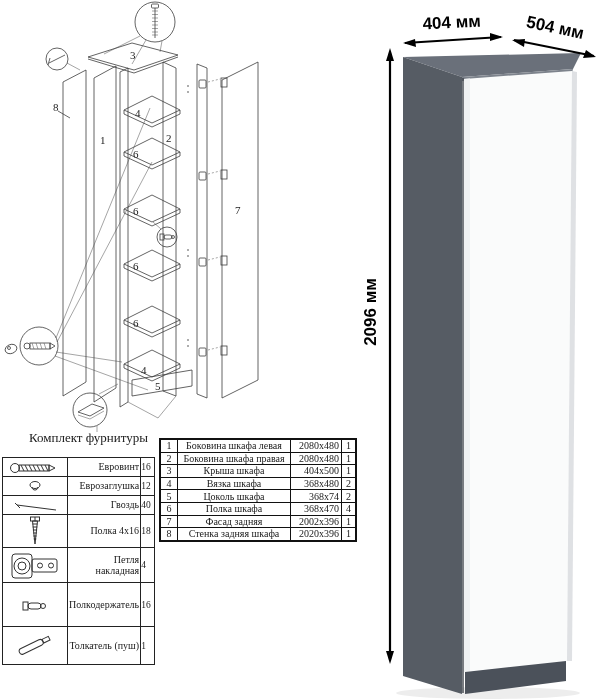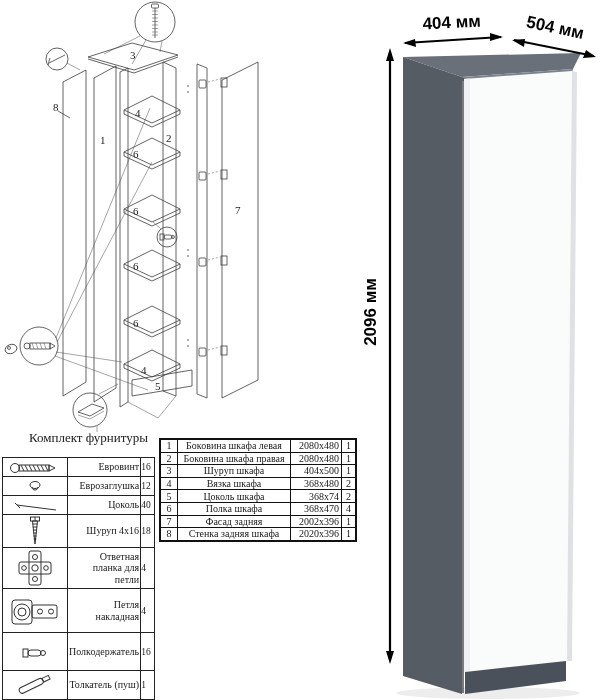--- a/index.html
+++ b/index.html
@@ -194,45 +194,32 @@
               <path class="hw" d="M6,7 C6,11 12,11 12,7"></path>
             </svg></td>
       <td class="nm">Еврозаглушка</td>
       <td class="q">12</td>
     </tr>
     <tr>
       <td class="ic"><svg width="48" height="13" viewBox="0 0 48 13">
               <line class="hw" x1="4" y1="3" x2="9" y2="8"></line>
               <line class="hw" x1="6" y1="5" x2="45" y2="10"></line>
             </svg></td>
-      <td class="nm">Цоколь</td>
+      <td class="nm">Гвоздь</td>
       <td class="q">40</td>
     </tr>
     <tr>
       <td class="ic"><svg width="14" height="32" viewBox="0 0 14 32">
               <rect class="hw" x="2.5" y="2" width="9" height="4"></rect>
               <line class="hw" x1="7" y1="2" x2="7" y2="6"></line>
               <path class="hw" d="M4.5,6 L9.5,6 L7,29 Z"></path>
               <path class="hw" stroke-width="0.7" d="M4.5,9 h5 M4.7,12 h4.6 M4.9,15 h4.2 M5.1,18 h3.8 M5.4,21 h3.2 M5.7,24 h2.6"></path>
             </svg></td>
-      <td class="nm">Шуруп 4x16</td>
+      <td class="nm">Полка 4x16</td>
       <td class="q">18</td>
-    </tr>
-    <tr>
-      <td class="ic"><svg width="46" height="40" viewBox="0 0 46 40">
-              <rect class="hw" x="17" y="3" width="12" height="34" rx="2"></rect>
-              <rect class="hw" x="7" y="14" width="32" height="12" rx="2"></rect>
-              <circle class="hw" cx="23" cy="9" r="2.5"></circle>
-              <circle class="hw" cx="23" cy="31" r="2.5"></circle>
-              <circle class="hw" cx="23" cy="20" r="3.2"></circle>
-              <circle class="hw" cx="12" cy="20" r="2.3"></circle>
-              <circle class="hw" cx="34" cy="20" r="2.3"></circle>
-            </svg></td>
-      <td class="nm">Ответная планка для петли</td>
-      <td class="q">4</td>
     </tr>
     <tr>
       <td class="ic"><svg width="52" height="34" viewBox="0 0 52 34">
               <rect class="hw" x="3" y="6" width="20" height="24" rx="3"></rect>
               <circle class="hw" cx="13" cy="18" r="8"></circle>
               <circle class="hw" cx="13" cy="18" r="4"></circle>
               <rect class="hw" x="23" y="11" width="25" height="13" rx="2"></rect>
               <circle class="hw" cx="31" cy="17.5" r="2.5"></circle>
               <circle class="hw" cx="42" cy="17.5" r="2.5"></circle>
             </svg></td>
@@ -270,21 +257,21 @@
           <td class="pqty">1</td>
         </tr>
     <tr>
           <td class="pnum">2</td>
           <td class="pname">Боковина шкафа правая</td>
           <td class="psize">2080x480</td>
           <td class="pqty">1</td>
         </tr>
     <tr>
           <td class="pnum">3</td>
-          <td class="pname">Шуруп шкафа</td>
+          <td class="pname">Крыша шкафа</td>
           <td class="psize">404x500</td>
           <td class="pqty">1</td>
         </tr>
     <tr>
           <td class="pnum">4</td>
           <td class="pname">Вязка шкафа</td>
           <td class="psize">368x480</td>
           <td class="pqty">2</td>
         </tr>
     <tr>

